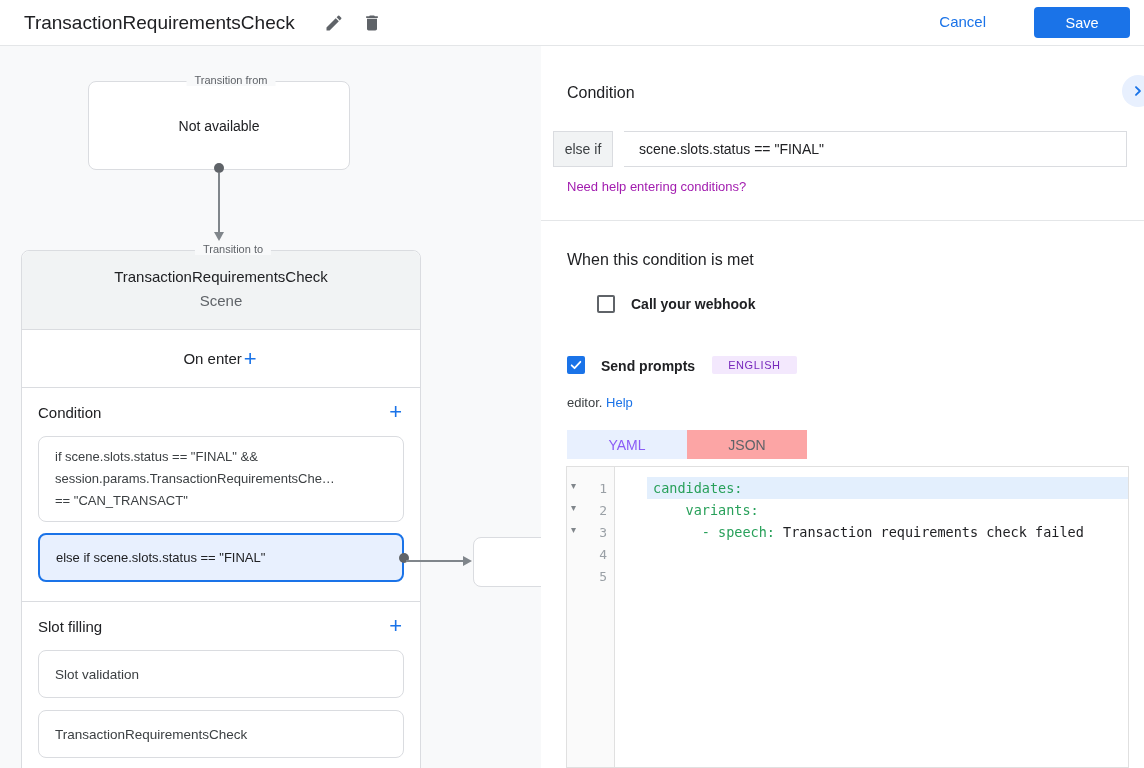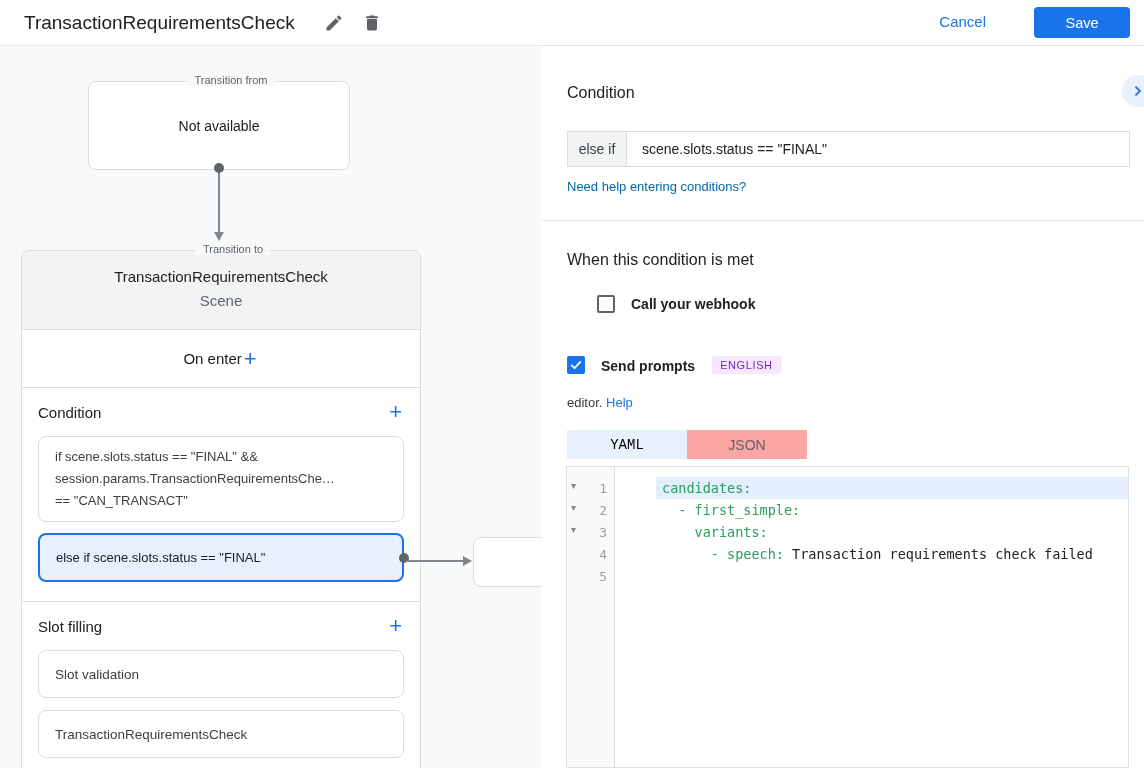--- a/index.html
+++ b/index.html
@@ -63,56 +63,56 @@
               border-radius:8px; font-size:13.5px; color:#3c4043; background:#fff; margin-bottom:12px; cursor:pointer; }
   .section-slots { border-bottom:none; }
   .cut-node { left:473px; top:491px; width:90px; height:50px; }
 
   
   .panel { position:absolute; left:541px; top:46px; width:603px; height:722px; background:#fff; overflow:hidden; }
   .panel-title { position:absolute; left:26px; top:38px; font-size:16px; color:#202124; }
   .collapse-btn { position:absolute; left:581px; top:29px; width:32px; height:32px; border-radius:50%;
                   background:#e8f0fe; border:none; cursor:pointer; display:flex; align-items:center; justify-content:center; }
   .collapse-btn svg { width:18px; height:18px; }
-  .cond-row { position:absolute; left:26px; top:85px; height:36px; display:flex; }
+  .cond-row { position:absolute; left:12px; top:85px; height:36px; display:flex;gap:11px; }
   .cond-prefix { width:60px; height:36px; background:#f1f3f4; border:1px solid #dadce0; display:flex;
                  align-items:center; justify-content:center; font-size:14px; color:#3c4043; }
   .cond-input { width:503px; height:36px; border:1px solid #dadce0; border-left:none; padding:0 15px;
                 font-size:14px; color:#202124; font-family:"Liberation Sans", sans-serif; outline:none; }
-  .help-cond-link { position:absolute; left:26px; top:133px; font-size:13px; color:#0369a1; text-decoration:none; cursor:pointer; }
+  .help-cond-link { position:absolute; left:26px; top:133px; font-size:13px; color:#a21caf; text-decoration:none; cursor:pointer; }
   .panel-divider { position:absolute; left:0; top:174px; width:603px; height:1px; background:#e4e6e8; }
   .when-title { position:absolute; left:26px; top:205px; font-size:16px; color:#202124; }
 
   .check-row { position:absolute; left:26px; display:flex; align-items:center; }
   .row-webhook { top:249px;padding-left:30px; }
   .row-prompts { top:310px;align-items:flex-end; }
   .checkbox { width:18px; height:18px; border-radius:2px; flex:0 0 18px; cursor:pointer; }
   .checkbox.unchecked { border:2px solid #5f6368; background:#fff; }
   .checkbox.checked { background:#1a73e8; border:2px solid #1a73e8; display:flex; align-items:center; justify-content:center; }
   .check-label { margin-left:16px; font-size:14px; font-weight:700; color:#202124; }
   .lang-badge { margin-left:17px; background:#f3e8fd; color:#7627bb; font-size:11px; font-weight:500;
-                letter-spacing:0.6px; padding:3px 8px; border-radius:2px; }
+                letter-spacing:0.6px; padding:3px 16px; border-radius:2px; }
   .panel-desc { position:absolute; left:26px; top:330px; width:570px; font-size:13px; line-height:17.5px; color:#3c4043; }
   .inline-link { color:#1a73e8; text-decoration:none; cursor:pointer; }
 
   .tabs { position:absolute; left:26px; top:384px; display:flex; }
   .tab { width:120px; height:29px; display:flex; align-items:center; justify-content:center; font-size:14px;
          font-weight:500; cursor:pointer; }
-  .tab.active { background:#e8f0fe; color:#000000;font-family:Liberation Mono, monospace; }
+  .tab.active { background:#e8f0fe; color:#8b5cf6; }
   .tab.inactive { background:#fca5a5; color:#5f6368; }
 
   
   .editor { position:absolute; left:25px; top:420px; width:563px; height:302px; background:#fff;
             border:1px solid #e0e0e0; }
   .gutter { position:absolute; left:0; top:0; width:48px; height:100%; background:#fafafa;
             border-right:1px solid #e0e0e0; padding-top:10px; }
   .gutter-row { position:relative; height:22px; display:flex; align-items:center; }
   .fold { position:absolute; left:4px; top:4px; font-size:10px; color:#80868b; line-height:1; cursor:pointer; }
   .lineno { position:absolute; right:7px; font-size:13px; color:#9aa0a6; font-family:"DejaVu Sans Mono", monospace; }
-  .code-area { position:absolute; left:45px; top:0; right:0; height:100%; padding-top:10px;padding-left:44px; }
+  .code-area { position:absolute; left:36px; top:0; right:0; height:100%; padding-top:10px;padding-left:44px; }
   .code-line { height:22px; display:flex; align-items:center; padding-left:6px; white-space:pre;
                font-family:"DejaVu Sans Mono", monospace; font-size:13.5px; }
   .code-line.active { background:#e3effd; }
   .yaml-key { color:#28a05a; white-space:pre; }
   .yaml-val { color:#202124; white-space:pre; }
 </style>
 </head>
 <body>
 
 <div class="page">
@@ -255,23 +255,20 @@
         </div>
         <div class="gutter-row">
           <span class="lineno">5</span>
         </div>
       </div>
       <div class="code-area">
         <div class="code-line active">
           <span class="yaml-key">candidates:</span>
         </div>
         <div class="code-line">
-          <span class="yaml-key">  - first_simple:</span>
-        </div>
-        <div class="code-line">
           <span class="yaml-key">    variants:</span>
         </div>
         <div class="code-line">
           <span class="yaml-key">      - speech: </span><span class="yaml-val">Transaction requirements check failed</span>
         </div>
         <div class="code-line">
           <span class="yaml-key"></span>
         </div>
       </div>
     </div>

